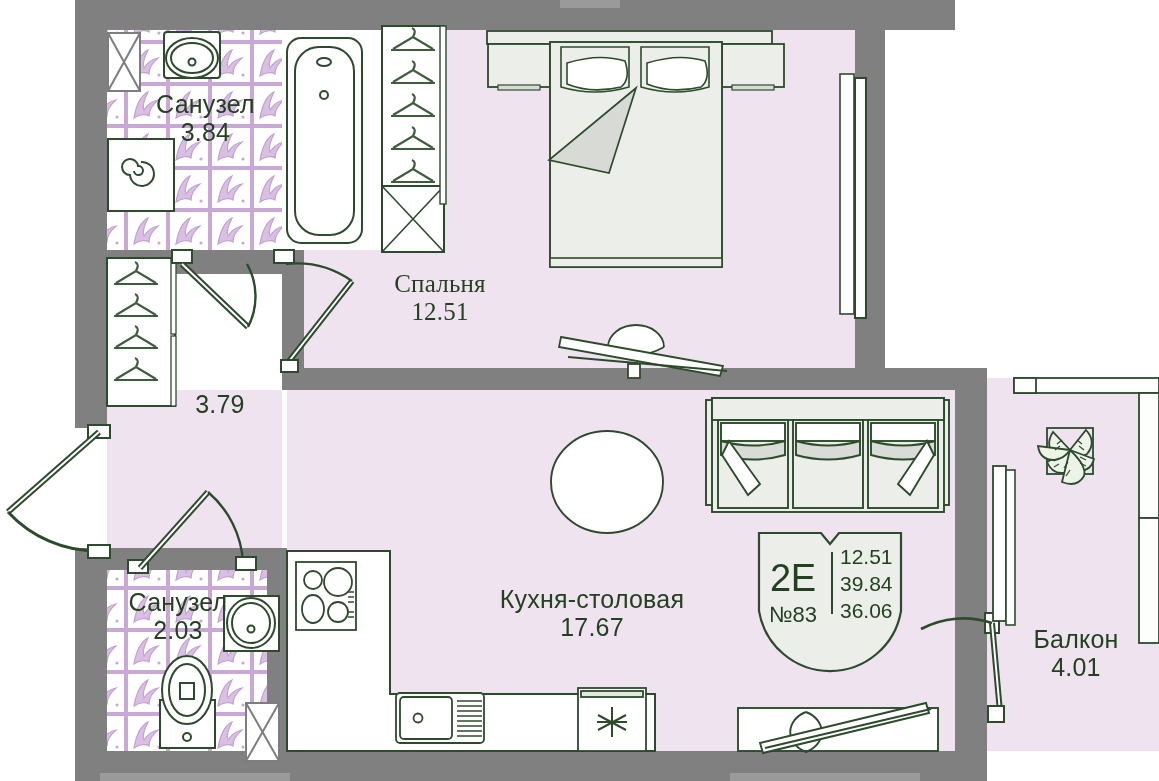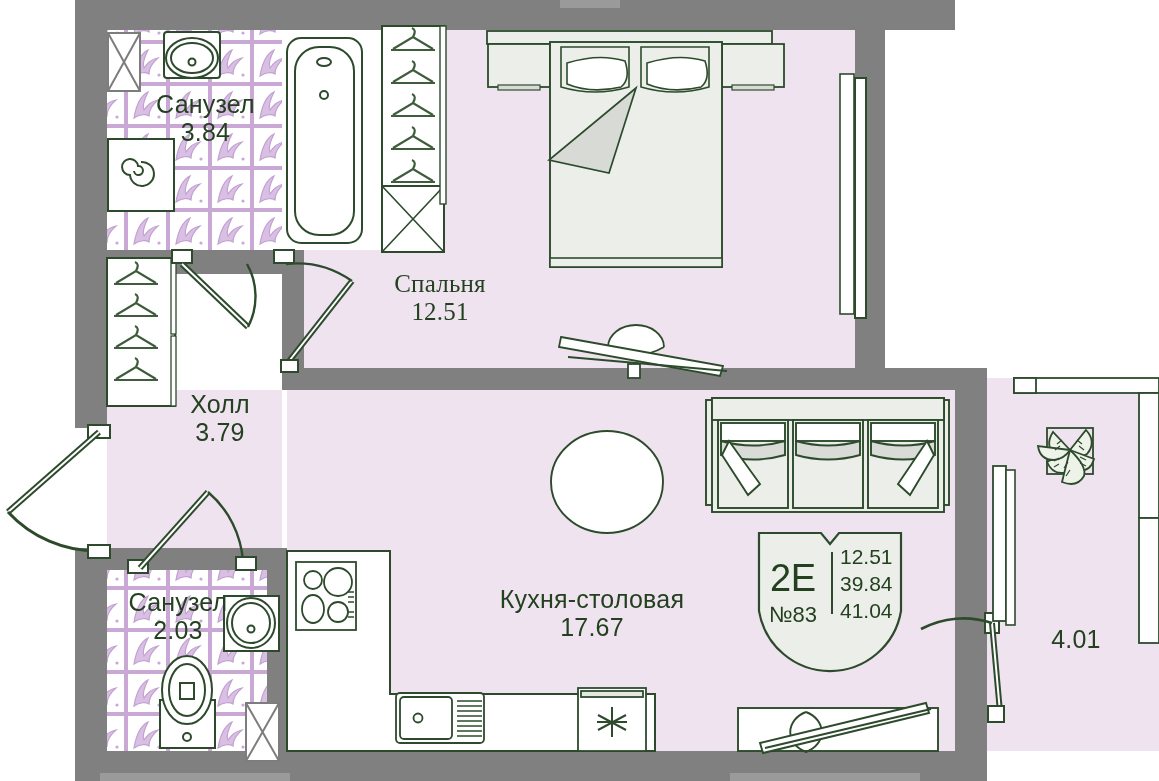--- a/index.html
+++ b/index.html
@@ -426,37 +426,37 @@
   <div class="nm">Санузел</div>
   <div class="ar">3.84</div>
 </div>
 
 <div class="lbl" style="left:350px;top:270px;width:180px;font-family:Liberation Serif, serif;">
   <div class="nm">Спальня</div>
   <div class="ar">12.51</div>
 </div>
 
 <div class="lbl" style="left:130px;top:390px;width:180px;">
-  <div class="nm">Холл</div>
   <div class="ar">3.79</div>
 </div>
 
 <div class="lbl" style="left:88px;top:588px;width:180px;">
   <div class="nm">Санузел</div>
   <div class="ar">2.03</div>
 </div>
 
 <div class="lbl" style="left:442px;top:585px;width:300px;">
   <div class="nm">Кухня-столовая</div>
   <div class="ar">17.67</div>
 </div>
 
 <div class="lbl" style="left:996px;top:625px;width:160px;">
+  <div class="nm">Балкон</div>
   <div class="ar">4.01</div>
 </div>
 
 <div class="badge-txt badge-code" style="left:770px;top:557px;">2E</div>
 <div class="badge-txt badge-num" style="left:769px;top:602px;">№83</div>
 <div class="badge-txt badge-a" style="left:840px;top:545px;">12.51</div>
 <div class="badge-txt badge-a" style="left:840px;top:572px;">39.84</div>
-<div class="badge-txt badge-a" style="left:840px;top:599px;">41.04</div>
+<div class="badge-txt badge-a" style="left:840px;top:599px;">36.06</div>
 
 </div>
 
 </body></html>

